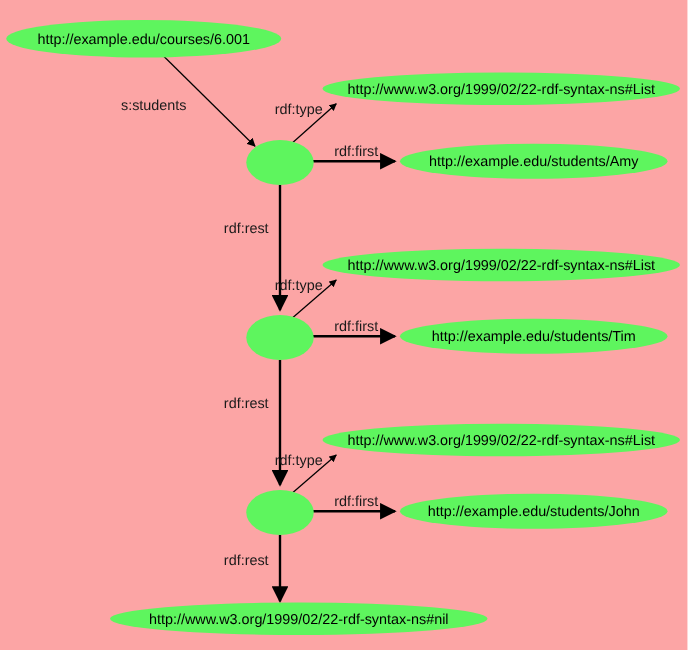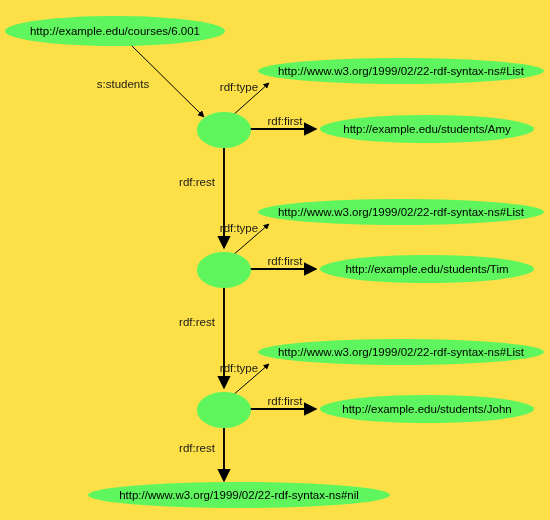--- a/index.html
+++ b/index.html
@@ -4,21 +4,21 @@
 <style>
   html, body {
     margin: 0;
     padding: 0;
     background: #ffffff;
   }
   #graph-root {
     position: relative;
     width: 550px;
     height: 520px;
-    background: #fde047;
+    background: #fca5a5;
     overflow: hidden;
     font-family: "Liberation Sans", sans-serif;
   }
   #graph-svg {
     position: absolute;
     top: 0;
     left: 0;
     width: 550px;
     height: 520px;
   }

